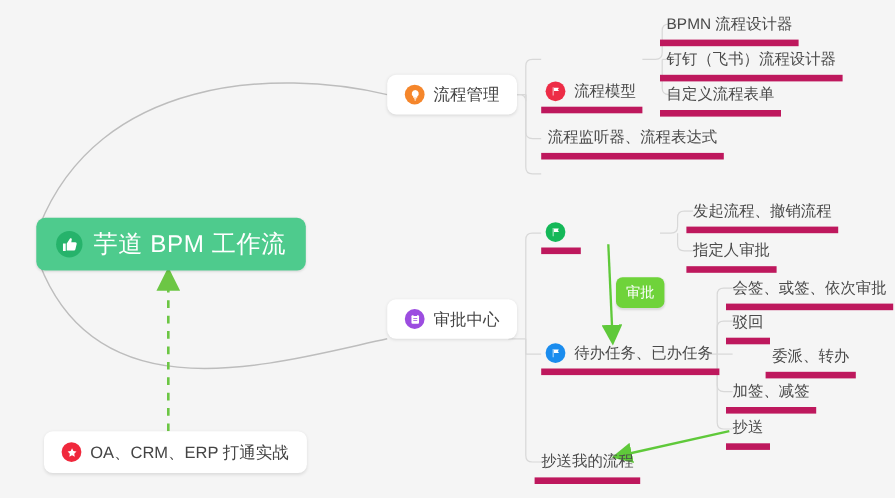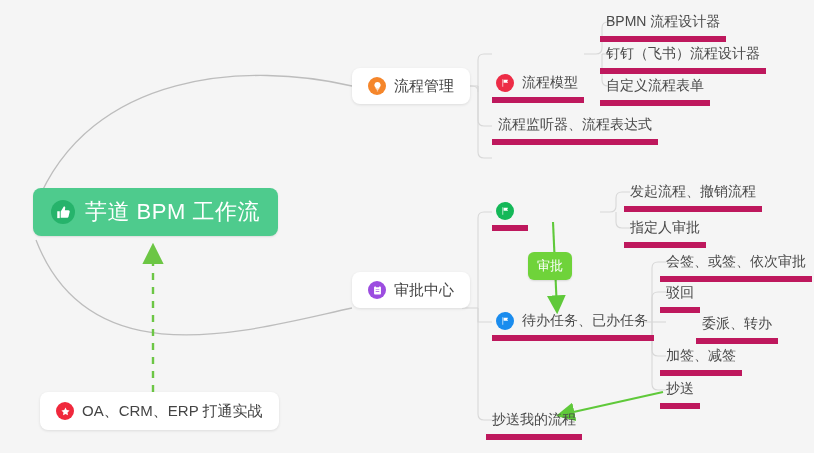--- a/index.html
+++ b/index.html
@@ -150,21 +150,21 @@
         <path d="M 0 0 L 9 4.5 L 0 9 Z" fill="#6CC644"></path>
       </marker>
     </defs>
     <path d="M 553 222 L 557 310" fill="none" stroke="#5FC93A" stroke-width="2.1" marker-end="url(#arrowGreen)"></path>
 
     <path d="M 663 392 L 560 415" fill="none" stroke="#5FC93A" stroke-width="2.1" marker-end="url(#arrowGreen2)"></path>
 
     <path d="M 153 392 L 153 250" fill="none" stroke="#6CC644" stroke-width="2.4" stroke-dasharray="7 7" marker-end="url(#arrowGreenUp)"></path>
   </svg>
 
-  <div class="node root-node" style="left:33px; top:188px;">
+  <div class="node root-node" style="left:33px; top:198px;">
     <span class="icon big icon-rootgreen">
       <svg width="15" height="15" viewBox="0 0 24 24" fill="#ffffff">
         <path d="M2 10h4v11H2z"></path>
         <path d="M7.5 10.2 12 3.2c.9-1.4 3 -.6 2.8 1l-.7 4.2H20c1.3 0 2.2 1.2 1.9 2.4l-1.8 7.6c-.3 1.2-1.3 2-2.5 2H7.5z"></path>
       </svg>
     </span>
     <span class="node-label">芋道 BPM 工作流</span>
   </div>
 
   <div class="node card-node" style="left:352px; top:68px;">
@@ -261,21 +261,21 @@
   </div>
 
   <div class="node text-node" style="left:660px; top:377px;">
     <span class="node-label">抄送</span>
   </div>
 
   <div class="node text-node" style="left:486px; top:408px;">
     <span class="node-label">抄送我的流程</span>
   </div>
 
-  <div class="node tag-node" style="left:528px; top:252px;">
+  <div class="node tag-node" style="left:560px; top:252px;">
     <span class="node-label">审批</span>
   </div>
 
   <div class="node card-node" style="left:40px; top:392px; height:38px;">
     <span class="icon icon-redstar">
       <svg width="11" height="11" viewBox="0 0 24 24" fill="#ffffff">
         <path d="M12 3.2l2.7 5.6 6.1.9-4.4 4.3 1 6.1-5.4-2.9-5.4 2.9 1-6.1-4.4-4.3 6.1-.9z"></path>
       </svg>
     </span>
     <span class="node-label">OA、CRM、ERP 打通实战</span>

